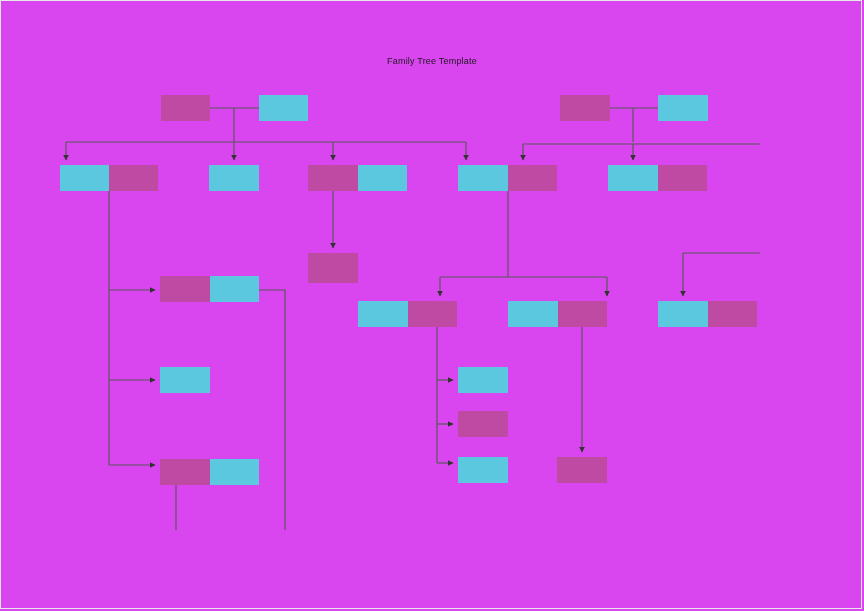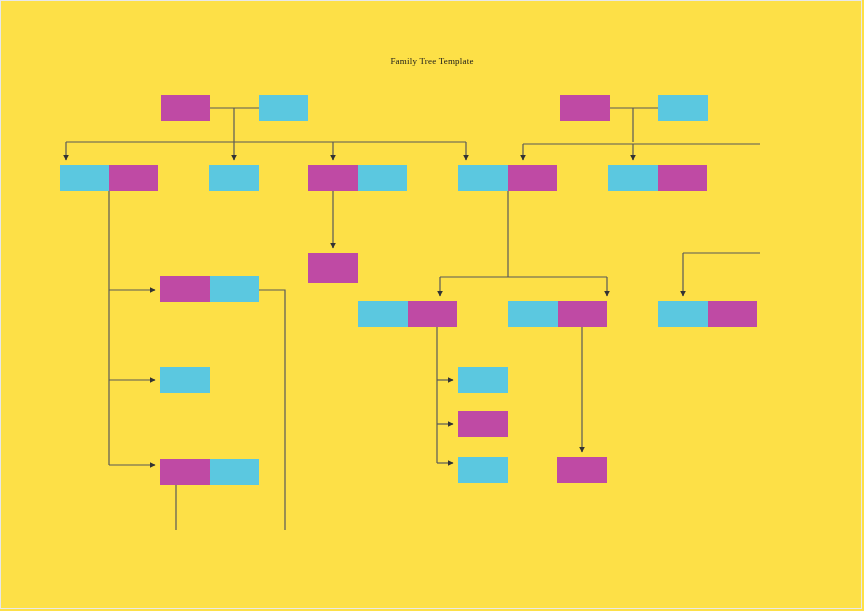--- a/index.html
+++ b/index.html
@@ -4,22 +4,22 @@
 <style>
   html, body {
     margin: 0;
     padding: 0;
     background: #ffffff;
   }
   #canvas {
     position: relative;
     width: 864px;
     height: 611px;
-    background: #fde047;
-    font-family: Liberation Serif, serif;
+    background: #d946ef;
+    font-family: Liberation Sans, sans-serif;
     overflow: hidden;
   }
   #page-border {
     position: absolute;
     left: 0;
     top: 0;
     width: 862px;
     height: 609px;
     border: 1px solid #e8e8e8;
     box-sizing: border-box;

